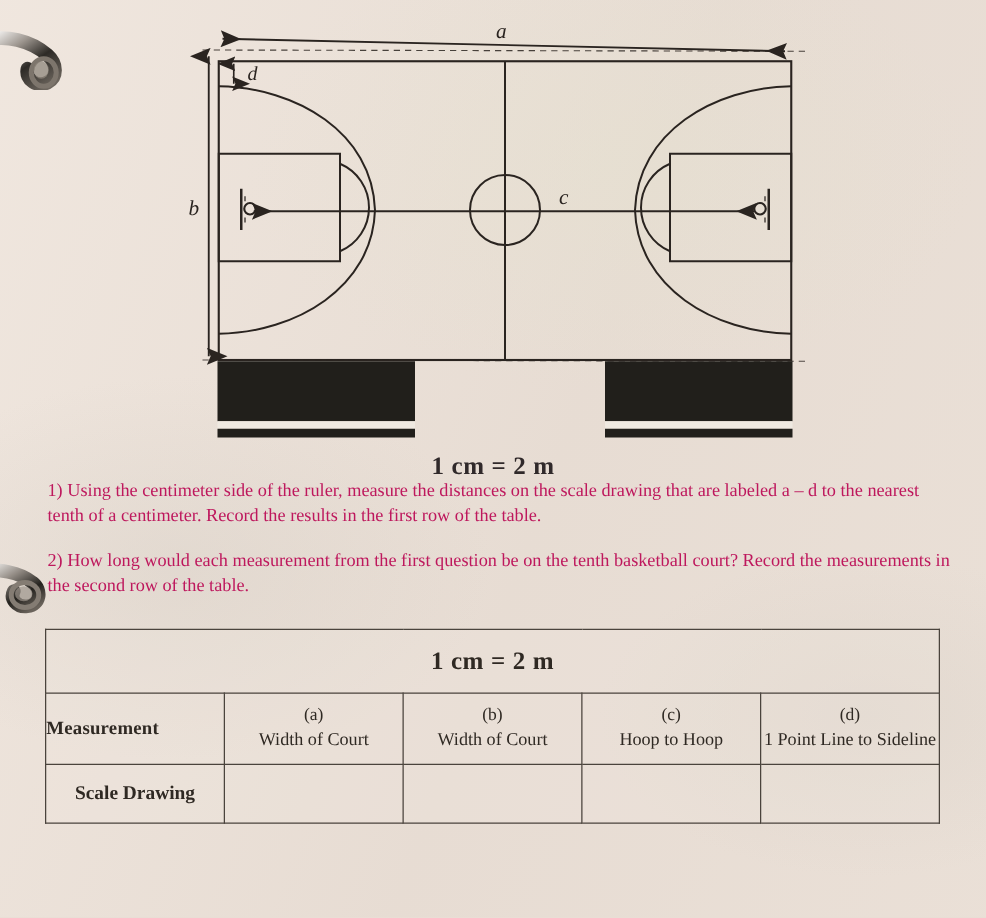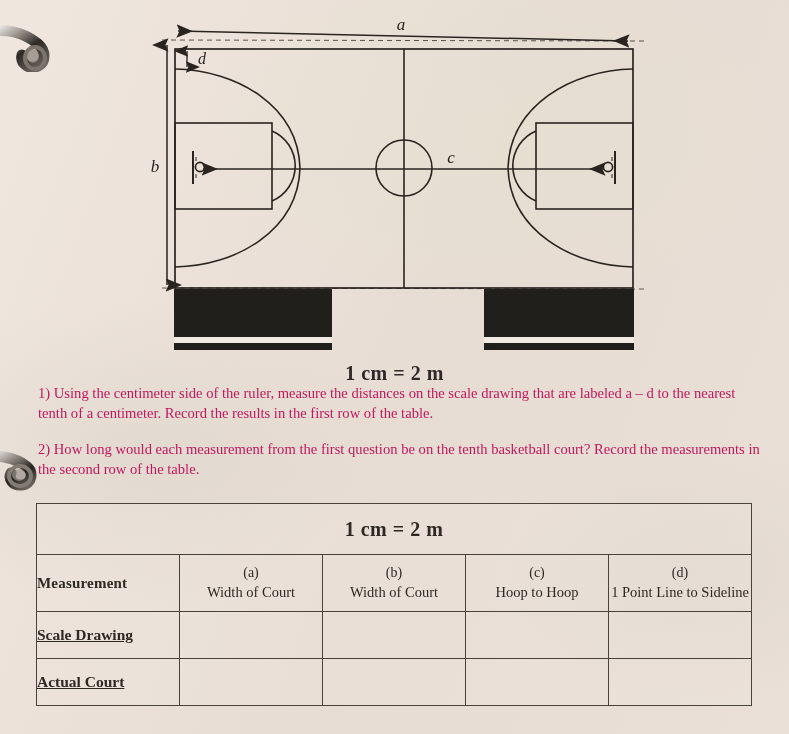--- a/index.html
+++ b/index.html
@@ -106,23 +106,23 @@
     text-align: center;
     font-size: 14.5px;
     line-height: 1.32;
     padding: 5px 4px 8px 4px;
     height: 56px;
   }
   .hdr-letter { display: block; font-size: 14px; }
   .hdr-name { display: block; }
   .row-body td { height: 46px; }
   .row-label {
+    text-align: center;
     font-size: 15.5px;
     font-weight: bold !important;
-    text-decoration: underline;
   }
 </style>
 </head>
 <body>
 
 <div class="paper-tint"></div>
 
 <div class="content">
 
   <svg class="ring ring-top" viewBox="0 0 74 62">
@@ -276,23 +276,16 @@
       </tr>
 
       <tr class="row-body">
         <td class="row-label">Scale Drawing</td>
         <td></td>
         <td></td>
         <td></td>
         <td></td>
       </tr>
 
-      <tr class="row-body">
-        <td class="row-label">Actual Court</td>
-        <td></td>
-        <td></td>
-        <td></td>
-        <td></td>
-      </tr>
     </tbody>
   </table>
 
 </div>
 
 </body></html>

